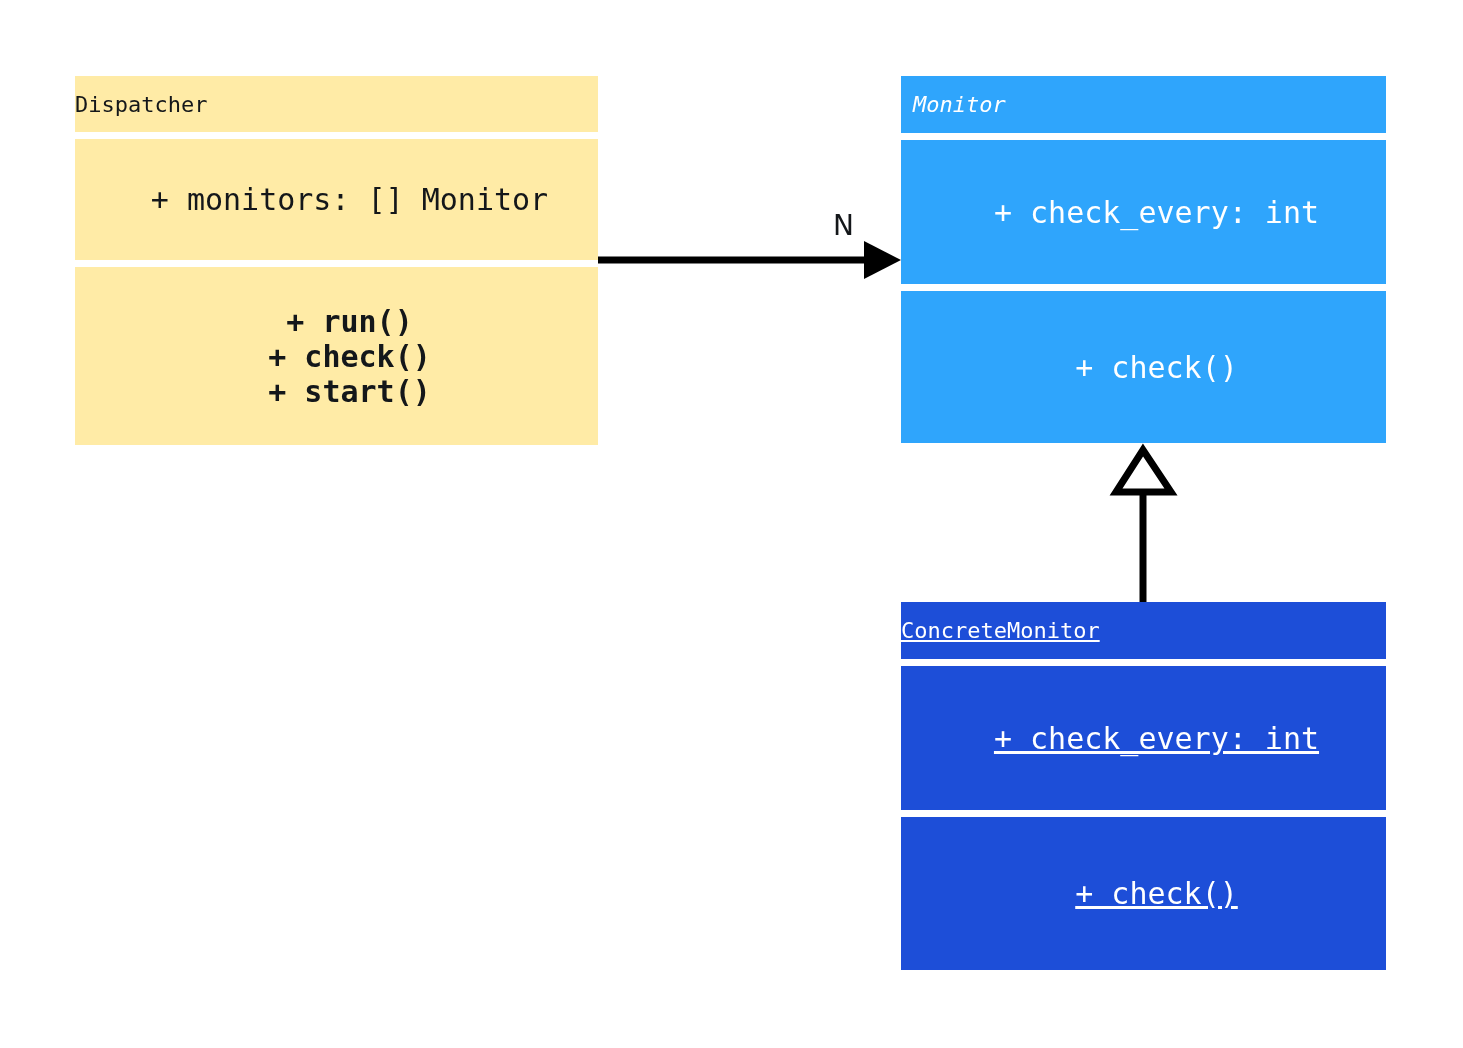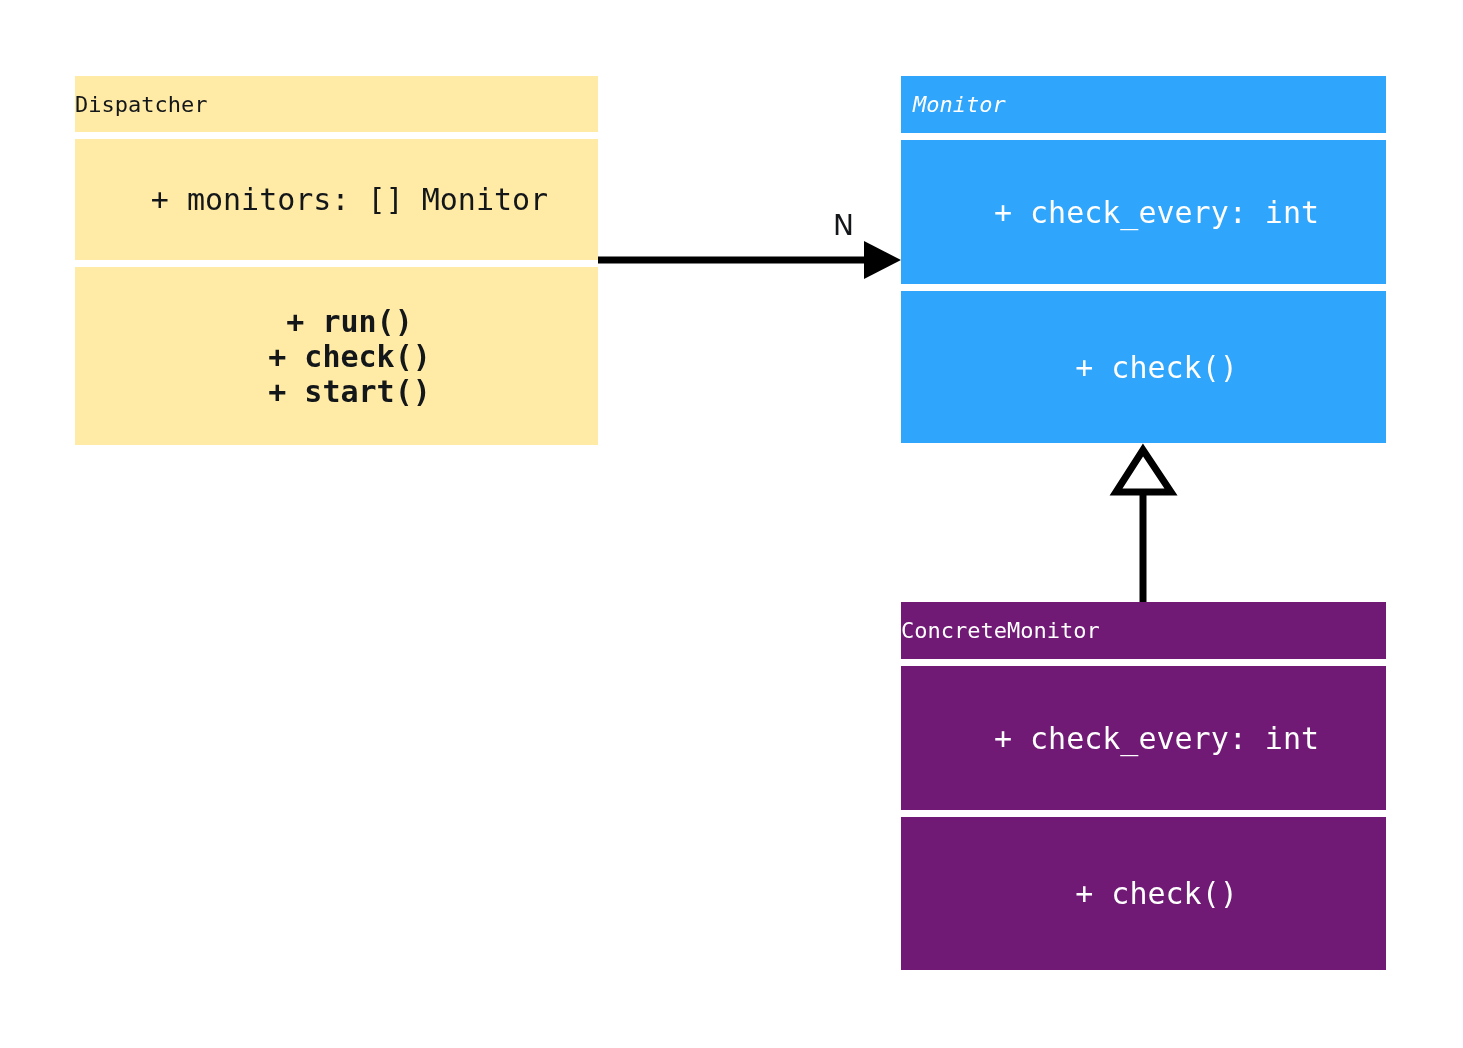--- a/index.html
+++ b/index.html
@@ -95,21 +95,21 @@
 
   
   #class-concretemonitor {
     left: 901px;
     top: 602px;
     width: 485px;
     height: 368px;
     background: #8dd0fd;
     color: #ffffff;
   }
-  #class-concretemonitor .compartment { background: #701a75; }
+  #class-concretemonitor .compartment { background: #1d4ed8; text-decoration: underline; }
   #class-concretemonitor .title   { height: 57px; }
   #class-concretemonitor .attrs   { height: 144px; }
   #class-concretemonitor .methods { flex: 1 1 auto; }
 
   
   #connectors {
     position: absolute;
     left: 0;
     top: 0;
     width: 1463px;

